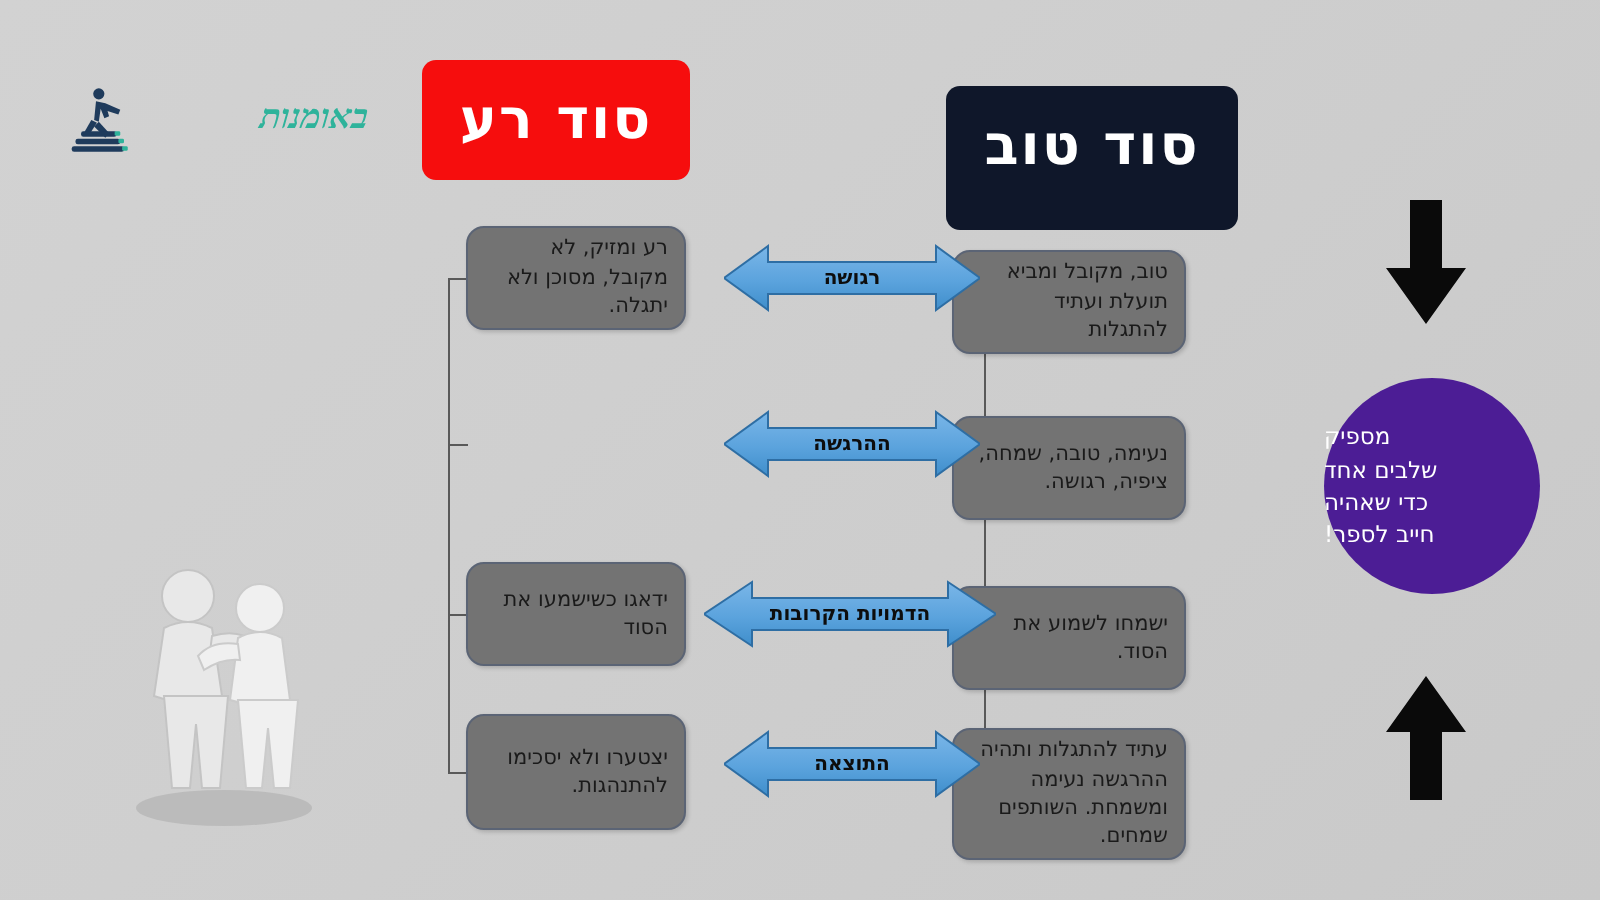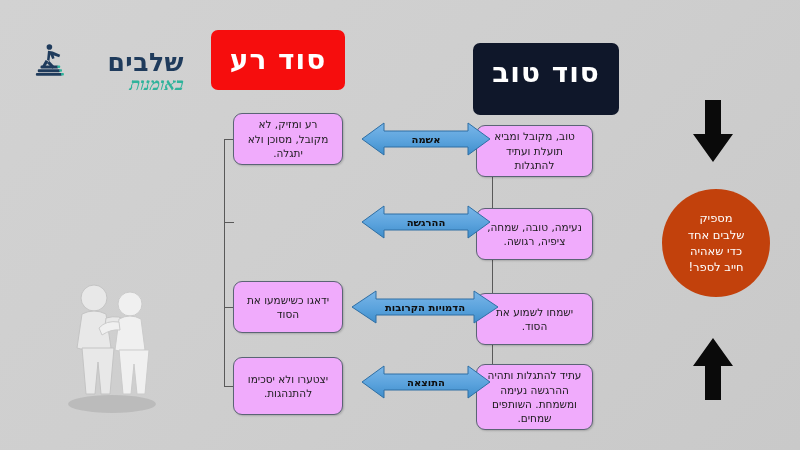--- a/index.html
+++ b/index.html
@@ -90,27 +90,26 @@
   .stub {
     position: absolute;
     background: #595959;
     height: 1px;
   }
 
   
   .box {
     position: absolute;
     box-sizing: border-box;
-    background: #f0abfc;
+    background: #737373;
     border: 1px solid #5b6475;
     border-radius: 9px;
     display: flex;
     align-items: center;
     justify-content: center;
-    text-align: center;
     direction: rtl;
     font-size: 10.5px;
     line-height: 1.38;
     color: #1a1a1a;
     padding: 4px 8px;
     box-shadow: 1px 1px 2px rgba(0,0,0,0.18);
   }
   .box.left  { left: 233px; width: 110px; }
   .box.right { left: 476px; width: 117px; margin-top: 12px; }
   .row1 { top: 113px; height: 52px; }
@@ -143,25 +142,25 @@
   .arr4 { left: 362px; top: 363px; width: 128px; }
 
   
   .circle {
     position: absolute;
     left: 662px;
     top: 189px;
     width: 108px;
     height: 108px;
     border-radius: 50%;
-    background: #c2410c;
+    background: #4c1d95;
     color: #ffffff;
     display: flex;
     flex-direction: column;
-    align-items: center;
+    align-items: flex-end;
     justify-content: center;
     direction: rtl;
     font-size: 11.5px;
     line-height: 1.42;
     text-align: center;
   }
 
   
   .blk-arrow {
     position: absolute;
@@ -202,21 +201,20 @@
         <rect x="4" y="66" width="56" height="6" rx="2.5"></rect>
         <rect x="14" y="50" width="38" height="6" rx="2.5"></rect>
       </g>
       <g fill="#2fb39b">
         <rect x="50" y="50" width="6" height="5" rx="1.5"></rect>
         <rect x="54" y="58" width="6" height="5" rx="1.5"></rect>
         <rect x="58" y="66" width="6" height="5" rx="1.5"></rect>
       </g>
     </svg>
     <div class="logo-text">
-      <span class="logo-word">שלבים</span>
       <span class="logo-sub">באומנות</span>
     </div>
   </div>
 
   <div class="col-header bad">סוד רע</div>
   <div class="col-header good">סוד טוב</div>
 
   <div class="spine" style="left:224px; top:139px; height:247px;"></div>
   <div class="stub" style="left:224px; top:139px; width:10px;"></div>
   <div class="stub" style="left:224px; top:222px; width:10px;"></div>
@@ -242,21 +240,21 @@
     <svg viewBox="0 0 128 38" preserveAspectRatio="none">
       <defs>
         <linearGradient id="ag1" x1="0" y1="0" x2="0" y2="1">
           <stop offset="0%" stop-color="#7ab6e8"></stop>
             <stop offset="55%" stop-color="#5ba3dd"></stop>
             <stop offset="100%" stop-color="#3f8ecb"></stop>
         </linearGradient>
       </defs>
       <polygon points="0,19 22,3 22,11 106,11 106,3 128,19 106,35 106,27 22,27 22,35" fill="url(#ag1)" stroke="#2e6ea4" stroke-width="1"></polygon>
     </svg>
-    <span class="lbl">אשמה</span>
+    <span class="lbl">רגושה</span>
   </div>
 
   <div class="d-arrow arr2">
     <svg viewBox="0 0 128 38" preserveAspectRatio="none">
       <polygon points="0,19 22,3 22,11 106,11 106,3 128,19 106,35 106,27 22,27 22,35" fill="url(#ag1)" stroke="#2e6ea4" stroke-width="1"></polygon>
     </svg>
     <span class="lbl">ההרגשה</span>
   </div>
 
   <div class="d-arrow arr3">

